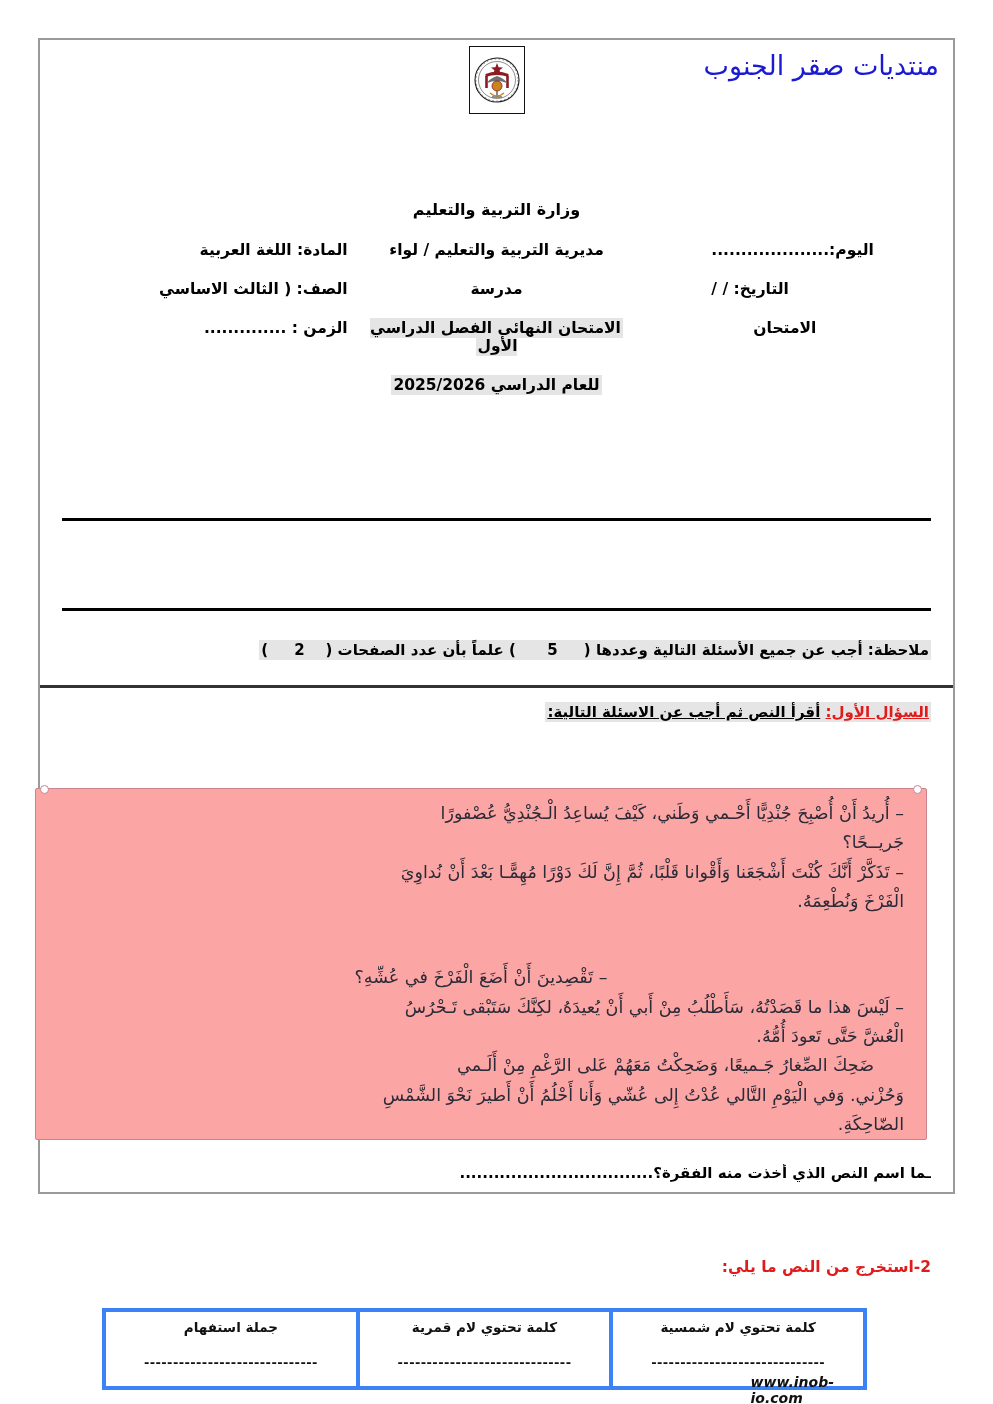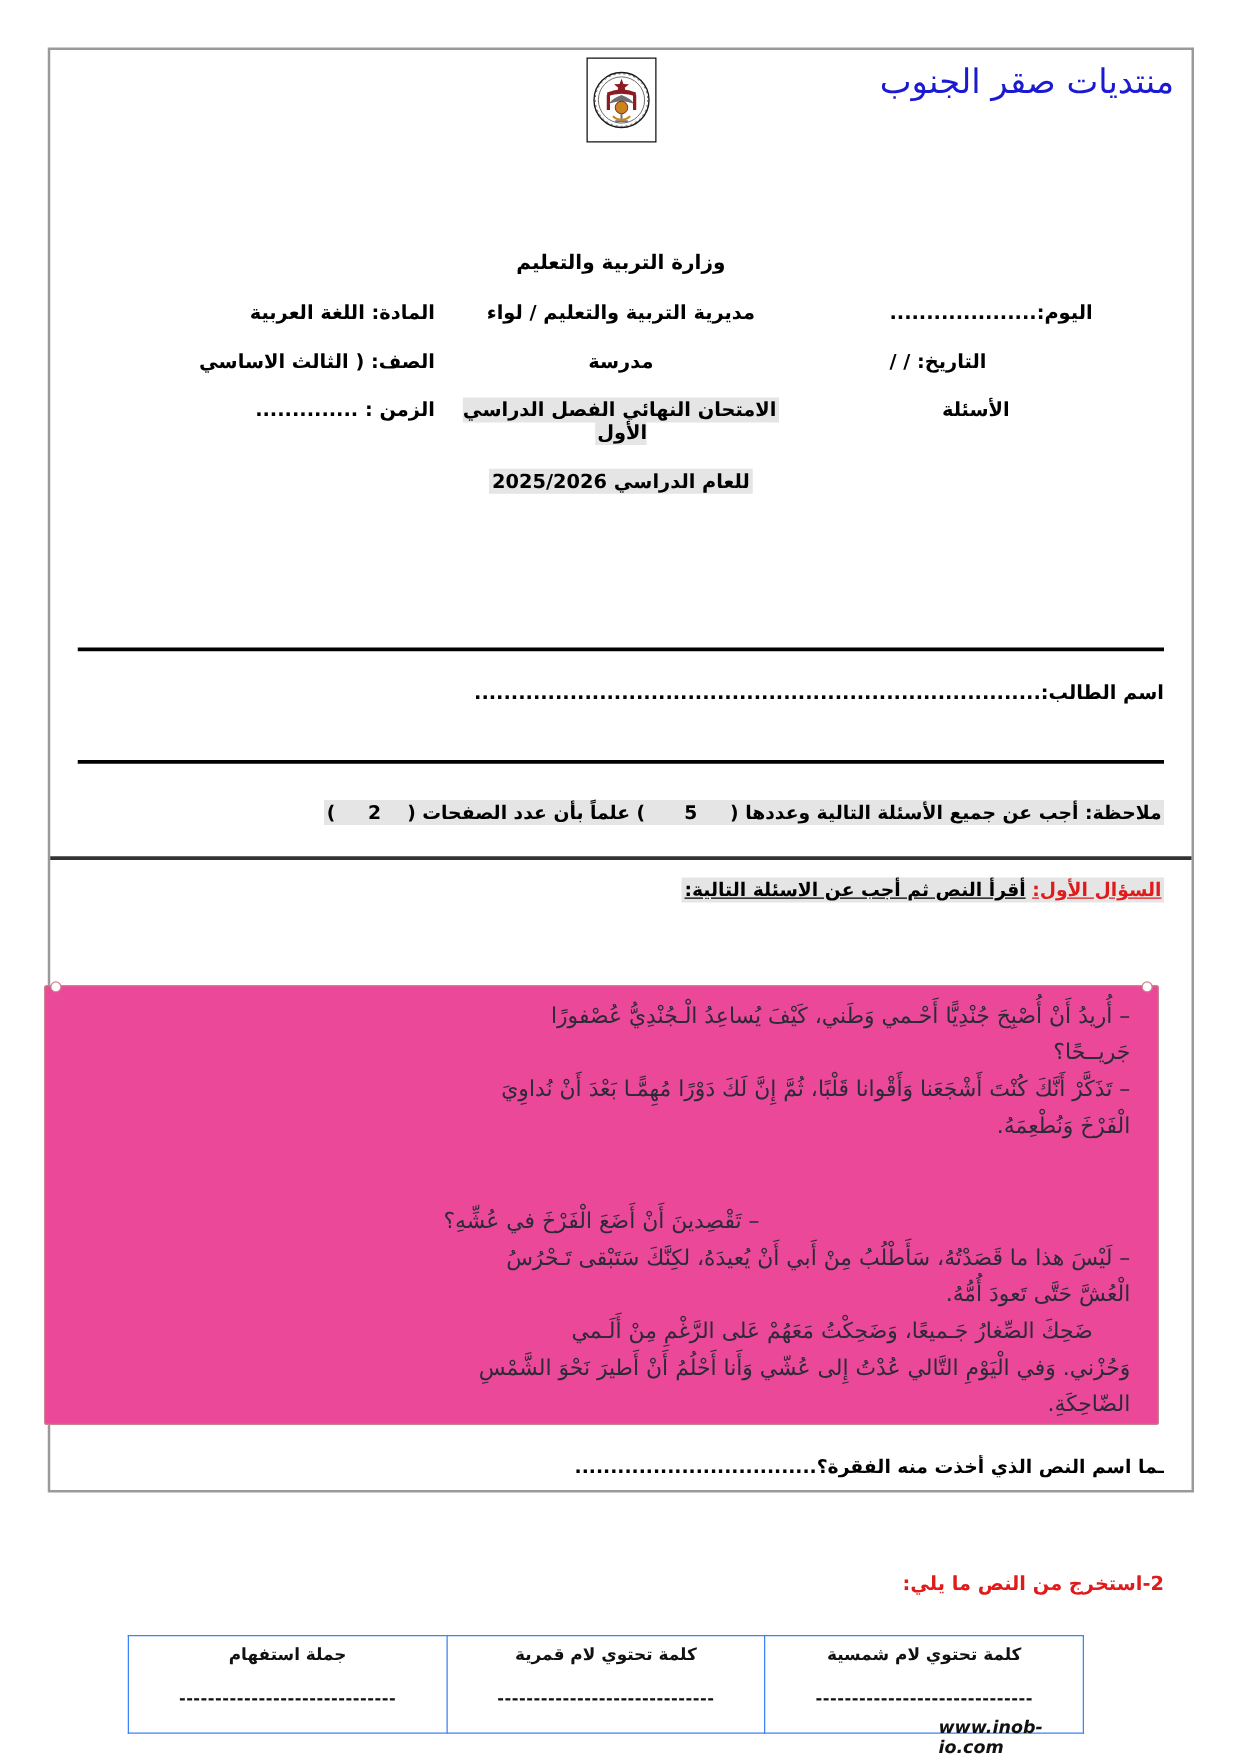--- a/index.html
+++ b/index.html
@@ -162,21 +162,21 @@
 
   
   .passage-box {
     position: absolute;
     top: 748px;
     right: 26px;
     width: 892px;
     height: 352px;
     border: 1.6px solid #c9838e;
     border-radius: 2px;
-    background: #ec4899;
+    background: #fca5a5;
     padding: 10px 22px 6px 22px;
   }
   .passage-box::before,
   .passage-box::after {
     content: "";
     position: absolute;
     width: 7px;
     height: 7px;
     border: 1.4px solid #c9838e;
     border-radius: 50%;
@@ -226,21 +226,21 @@
   
   .answer-table {
     position: absolute;
     top: 1268px;
     right: 86px;
     width: 765px;
     border-collapse: collapse;
     direction: rtl;
   }
   .answer-table td {
-    border: 1px solid #3b82f6;
+    border: 4px solid #3b82f6;
     width: 33.333%;
     height: 78px;
     vertical-align: top;
     padding: 7px 8px 0 8px;
     text-align: center;
   }
   .cell-head {
     font-size: 13.5px;
     font-weight: 700;
     color: #111;
@@ -307,35 +307,32 @@
       <div class="head-grid">
 
         <div class="hg-left">اليوم:....................</div>
         <div class="hg-mid">مديرية التربية والتعليم / لواء</div>
         <div class="hg-right">المادة: اللغة العربية</div>
 
         <div class="hg-left">التاريخ:    /    /</div>
         <div class="hg-mid">مدرسة</div>
         <div class="hg-right">الصف: (  الثالث الاساسي</div>
 
-        <div class="hg-left marks">الأسئلة</div>
+        <div class="hg-left marks">الامتحان</div>
         <div class="hg-mid"><span class="hl exam-title">الامتحان النهائي الفصل الدراسي الأول</span></div>
         <div class="hg-right">الزمن : ..............</div>
 
         <div class="hg-left"></div>
         <div class="hg-mid"><span class="hl exam-title">للعام الدراسي 2025/2026</span></div>
         <div class="hg-right"></div>
       </div>
     </div>
 
     <div class="rule rule-top"></div>
 
-    <div class="student-line">
-      <span>اسم الطالب:</span><span class="dots-inline">.............................................................................</span>
-    </div>
 
     <div class="rule rule-bottom"></div>
 
     <div class="note-band">
       <span class="hl">ملاحظة: أجب عن جميع الأسئلة التالية وعددها (     5      ) علماً بأن عدد الصفحات (    2     )</span>
     </div>
 
     <div class="rule-note"></div>
 
     <div class="q1-head">

